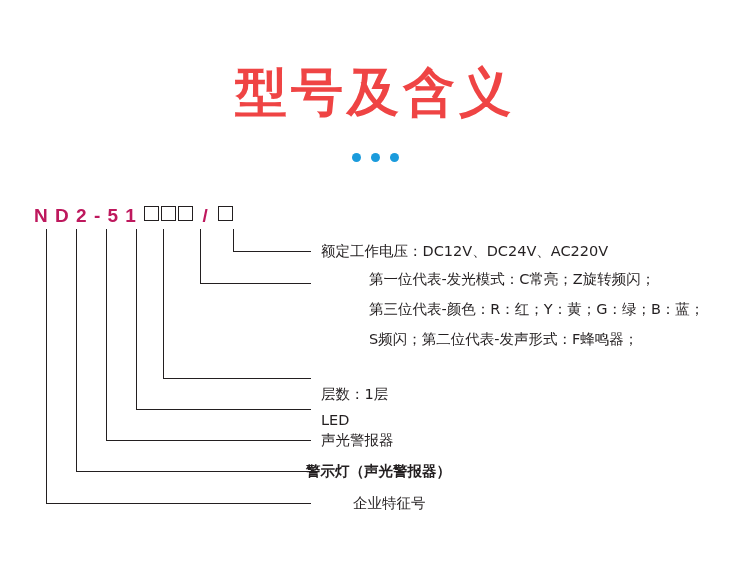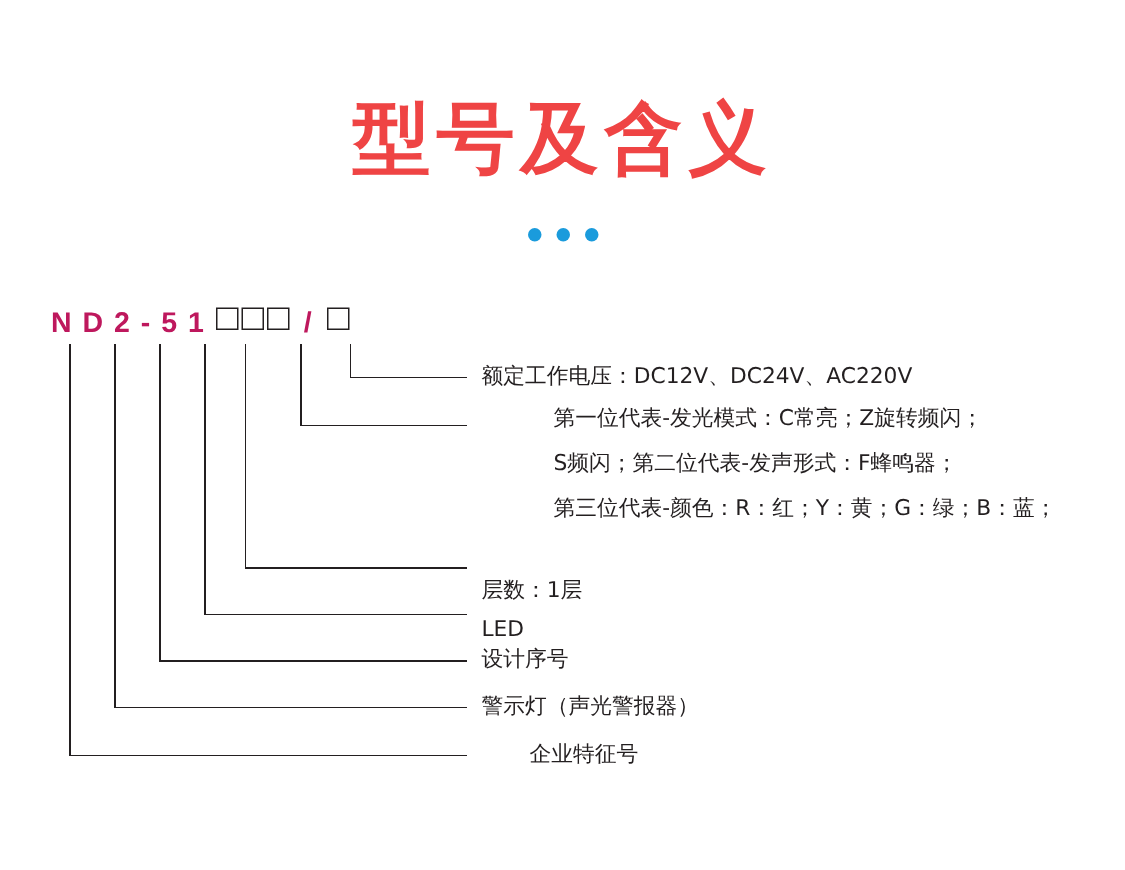--- a/index.html
+++ b/index.html
@@ -147,37 +147,37 @@
       <path d="M46.5 229 L46.5 503.5 L311 503.5"></path>
     </g>
   </svg>
 
   <div class="label" style="left:321px; top:240px;">
     <div>额定工作电压：DC12V、DC24V、AC220V</div>
   </div>
 
   <div class="label multi" style="left:321px; top:264px;margin-left:48px;">
     <div>第一位代表-发光模式：C常亮；Z旋转频闪；</div>
+    <div>第三位代表-颜色：R：红；Y：黄；G：绿；B：蓝；</div>
     <div>S频闪；第二位代表-发声形式：F蜂鸣器；</div>
-    <div>第三位代表-颜色：R：红；Y：黄；G：绿；B：蓝；</div>
   </div>
 
   <div class="label" style="left:321px; top:367px;margin-top:16px;">
     <div>层数：1层</div>
   </div>
 
   <div class="label" style="left:321px; top:409px;">
     <div>LED</div>
   </div>
 
   <div class="label" style="left:321px; top:429px;">
-    <div>设计序号</div>
+    <div>声光警报器</div>
   </div>
 
-  <div class="label" style="left:321px; top:460px;">
+  <div class="label" style="left:306px; top:460px;font-weight:bold;">
     <div>警示灯（声光警报器）</div>
   </div>
 
   <div class="label" style="left:321px; top:492px;margin-left:32px;">
     <div>企业特征号</div>
   </div>
 
 </div>
 
 </body></html>

